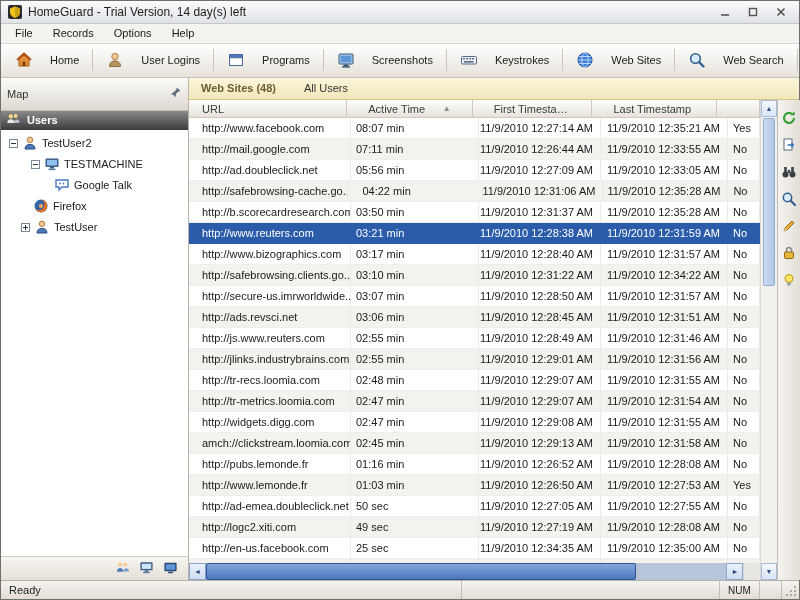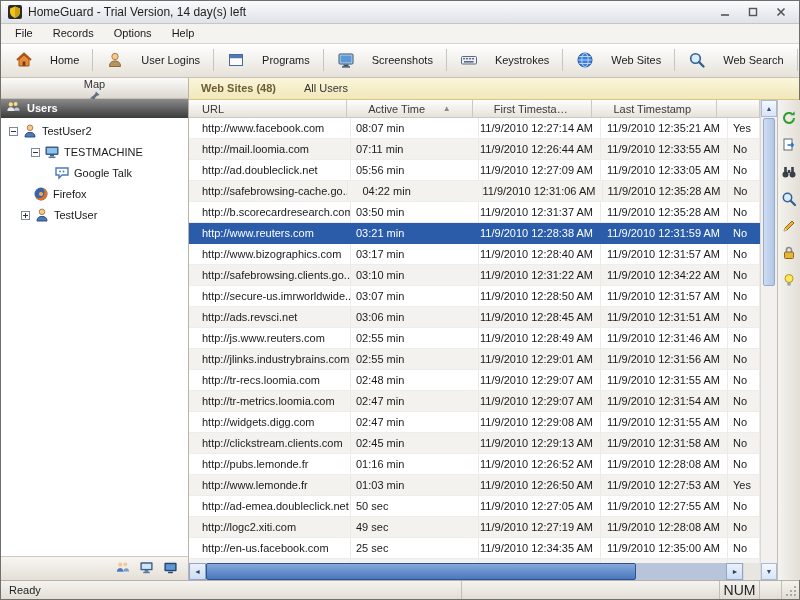--- a/index.html
+++ b/index.html
@@ -27,22 +27,22 @@
     background:linear-gradient(#ffffff,#e6e2da); border-bottom:1px solid #c6c2ba; overflow:hidden; }
   .tbtn { display:flex; align-items:center; gap:17px; padding:4px 9px; border:1px solid transparent; border-radius:2px; cursor:default; white-space:nowrap; }
   .ticon { width:18px; height:18px; display:inline-flex; }
   .tsep { width:1px; height:22px; background:#c9c5bd; margin:0 3px; flex:0 0 auto; }
 
   
   .main { flex:1 1 auto; display:flex; min-height:0; }
 
   
   .sidebar { width:188px; flex:0 0 auto; background:#ffffff; border-right:1px solid #b8b4ac; display:flex; flex-direction:column; }
-  .side-header { height:21px; display:flex; align-items:center; justify-content:space-between; padding:0 6px;
-    background:linear-gradient(#fcfbf9,#ddd9d1); border-bottom:1px solid #c3bfb6; color:#333;flex-direction:column; }
+  .side-header { height:21px; display:flex; align-items:center; justify-content:space-between; padding:16px 6px;
+    background:linear-gradient(#fcfbf9,#ddd9d1); border-bottom:1px solid #c3bfb6; color:#333; }
   .group-bar { height:19px; display:flex; align-items:center; gap:5px; padding:0 5px;
     background:linear-gradient(#8a8a8a,#3c3c3c); color:#fff; font-weight:bold; }
   .tree { flex:1 1 auto; overflow:hidden; padding-top:3px; }
   .tnode { height:21px; display:flex; align-items:center; gap:4px; cursor:default; white-space:nowrap; }
   .texp { width:9px; height:9px; flex:0 0 auto; display:inline-flex; }
   .tico { width:16px; height:16px; flex:0 0 auto; display:inline-flex; }
   .side-footer { height:24px; border-top:1px solid #cdc9c1; background:linear-gradient(#f7f5f1,#e4e0d8);
     display:flex; align-items:center; justify-content:flex-end; gap:4px; padding:0 8px; }
   .fbtn { width:20px; height:18px; display:flex; align-items:center; justify-content:center; border:1px solid transparent; border-radius:2px; }
 
@@ -85,21 +85,21 @@
   
   .rstrip { width:23px; flex:0 0 auto; background:linear-gradient(90deg,#f5f3ef,#e3dfd7); border-left:1px solid #c2beb5;
     display:flex; flex-direction:column; align-items:center; padding-top:10px; gap:9px; }
   .rbtn { width:18px; height:18px; display:flex; align-items:center; justify-content:center; border:1px solid transparent; border-radius:2px; }
 
   
   .statusbar { height:19px; flex:0 0 auto; display:flex; align-items:stretch; background:linear-gradient(#f5f3ef,#e2ded6); border-top:1px solid #b5b1a8; }
   .sb-msg { flex:1 1 auto; display:flex; align-items:center; padding-left:8px; color:#222; }
   .sb-panel { border-left:1px solid #c2beb5; display:flex; align-items:center; justify-content:center; color:#222; }
   .sb-p1 { width:258px; }
-  .sb-p2 { width:40px; font-size:14px; }
+  .sb-p2 { width:40px; font-size:10px; }
   .sb-p3 { width:22px; }
   .sb-grip { width:18px; display:flex; align-items:flex-end; justify-content:flex-end; padding:2px; }
 </style>
 </head>
 <body>
 
 <div class="window">
 
   <div class="titlebar">
     <span class="appicon">
@@ -379,21 +379,21 @@
             </div>
           <div class="tbody">
               <div class="trow">
                 <div class="tcell c0" style="width: 162px;">http://www.facebook.com</div>
                 <div class="tcell c1" style="width: 128px;">08:07 min</div>
                 <div class="tcell c2" style="width: 122px;">11/9/2010 12:27:14 AM</div>
                 <div class="tcell c3" style="width: 127px;">11/9/2010 12:35:21 AM</div>
                 <div class="tcell c4" style="width: 32px;">Yes</div>
               </div>
               <div class="trow alt">
-                <div class="tcell c0" style="width: 162px;">http://mail.loomia.com</div>
+                <div class="tcell c0" style="width: 162px;">http://mail.google.com</div>
                 <div class="tcell c1" style="width: 128px;">07:11 min</div>
                 <div class="tcell c2" style="width: 122px;">11/9/2010 12:26:44 AM</div>
                 <div class="tcell c3" style="width: 127px;">11/9/2010 12:33:55 AM</div>
                 <div class="tcell c4" style="width: 32px;">No</div>
               </div>
               <div class="trow">
                 <div class="tcell c0" style="width: 162px;">http://ad.doubleclick.net</div>
                 <div class="tcell c1" style="width: 128px;">05:56 min</div>
                 <div class="tcell c2" style="width: 122px;">11/9/2010 12:27:09 AM</div>
                 <div class="tcell c3" style="width: 127px;">11/9/2010 12:33:05 AM</div>
@@ -477,21 +477,21 @@
                 <div class="tcell c4" style="width: 32px;">No</div>
               </div>
               <div class="trow">
                 <div class="tcell c0" style="width: 162px;">http://widgets.digg.com</div>
                 <div class="tcell c1" style="width: 128px;">02:47 min</div>
                 <div class="tcell c2" style="width: 122px;">11/9/2010 12:29:08 AM</div>
                 <div class="tcell c3" style="width: 127px;">11/9/2010 12:31:55 AM</div>
                 <div class="tcell c4" style="width: 32px;">No</div>
               </div>
               <div class="trow alt">
-                <div class="tcell c0" style="width: 162px;">http://clickstream.clients.com</div>
+                <div class="tcell c0" style="width: 162px;">amch://clickstream.loomia.com</div>
                 <div class="tcell c1" style="width: 128px;">02:45 min</div>
                 <div class="tcell c2" style="width: 122px;">11/9/2010 12:29:13 AM</div>
                 <div class="tcell c3" style="width: 127px;">11/9/2010 12:31:58 AM</div>
                 <div class="tcell c4" style="width: 32px;">No</div>
               </div>
               <div class="trow">
                 <div class="tcell c0" style="width: 162px;">http://pubs.lemonde.fr</div>
                 <div class="tcell c1" style="width: 128px;">01:16 min</div>
                 <div class="tcell c2" style="width: 122px;">11/9/2010 12:26:52 AM</div>
                 <div class="tcell c3" style="width: 127px;">11/9/2010 12:28:08 AM</div>

